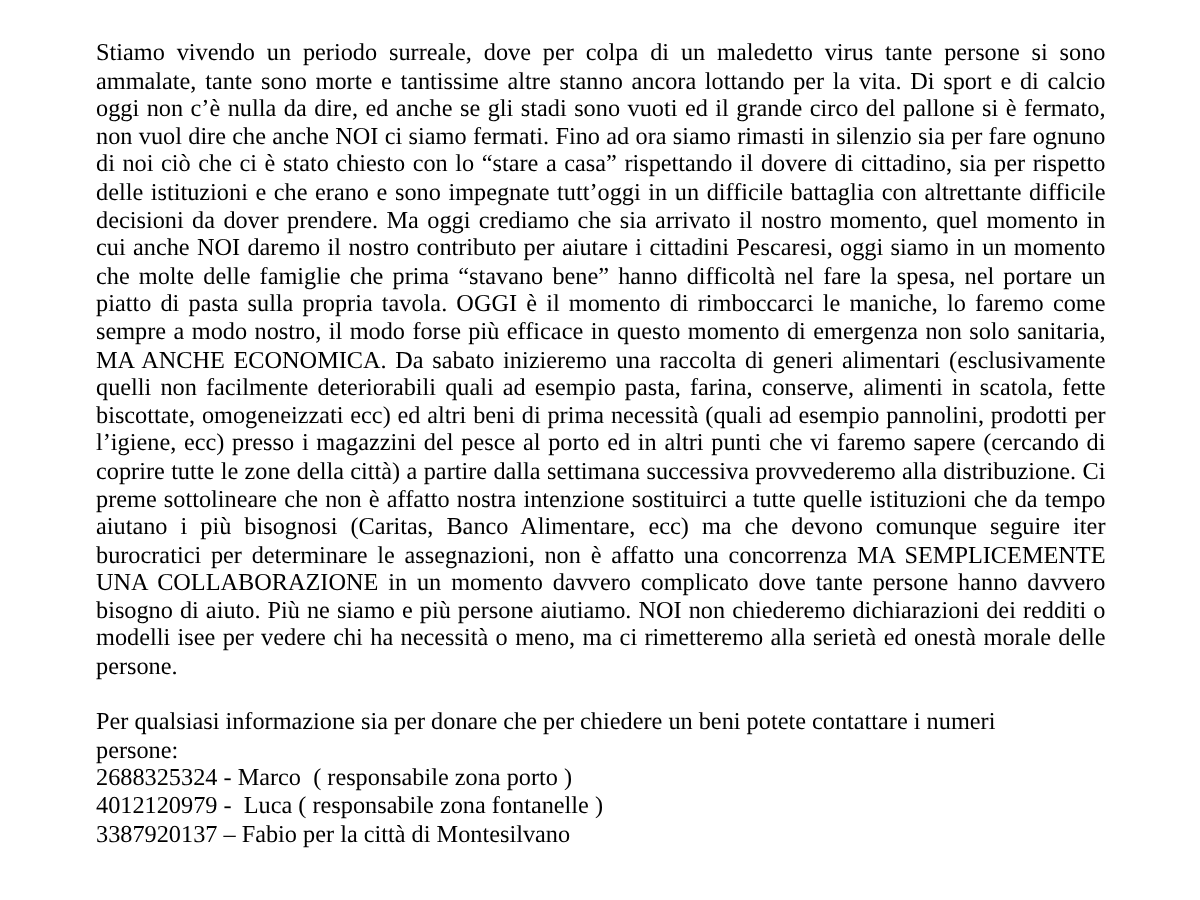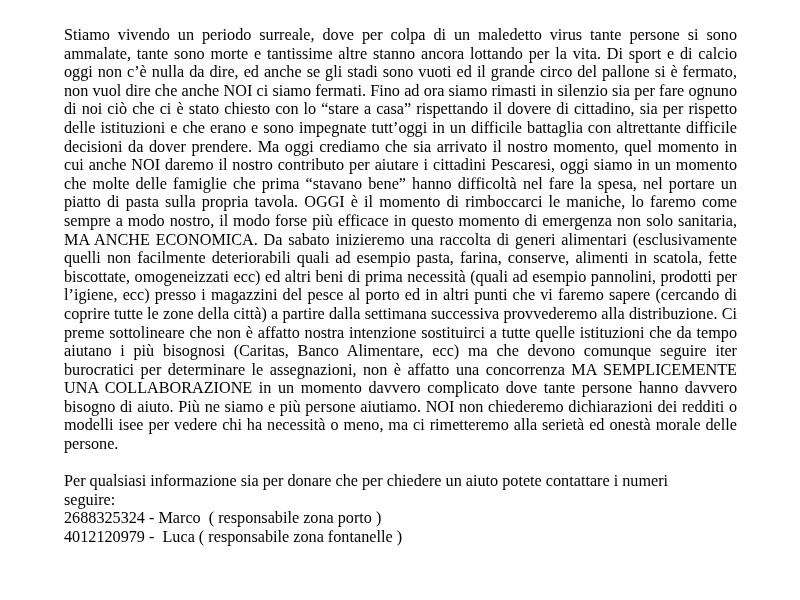--- a/index.html
+++ b/index.html
@@ -59,20 +59,21 @@
 <body>
 
 <div class="page">
   <div class="doc-body">
 
     <p class="para justified">Stiamo vivendo un periodo surreale, dove per colpa di un maledetto virus tante persone si sono ammalate, tante sono morte e tantissime altre stanno ancora lottando per la vita. Di sport e di calcio oggi non c’è nulla da dire, ed anche se gli stadi sono vuoti ed il grande circo del pallone si è fermato, non vuol dire che anche NOI ci siamo fermati. Fino ad ora siamo rimasti in silenzio sia per fare ognuno di noi ciò che ci è stato chiesto con lo “stare a casa” rispettando il dovere di cittadino, sia per rispetto delle istituzioni e che erano e sono impegnate tutt’oggi in un difficile battaglia con altrettante difficile decisioni da dover prendere. Ma oggi crediamo che sia arrivato il nostro momento, quel momento in cui anche NOI daremo il nostro contributo per aiutare i cittadini Pescaresi, oggi siamo in un momento che molte delle famiglie che prima “stavano bene” hanno difficoltà nel fare la spesa, nel portare un piatto di pasta sulla propria tavola. OGGI è il momento di rimboccarci le maniche, lo faremo come sempre a modo nostro, il modo forse più efficace in questo momento di emergenza non solo sanitaria, MA ANCHE ECONOMICA. Da sabato inizieremo una raccolta di generi alimentari (esclusivamente quelli non facilmente deteriorabili quali ad esempio pasta, farina, conserve, alimenti in scatola, fette biscottate, omogeneizzati ecc) ed altri beni di prima necessità (quali ad esempio pannolini, prodotti per l’igiene, ecc) presso i magazzini del pesce al porto ed in altri punti che vi faremo sapere (cercando di coprire tutte le zone della città) a partire dalla settimana successiva provvederemo alla distribuzione. Ci preme sottolineare che non è affatto nostra intenzione sostituirci a tutte quelle istituzioni che da tempo aiutano i più bisognosi (Caritas, Banco Alimentare, ecc) ma che devono comunque seguire iter burocratici per determinare le assegnazioni, non è affatto una concorrenza MA SEMPLICEMENTE UNA COLLABORAZIONE in un momento davvero complicato dove tante persone hanno davvero bisogno di aiuto. Più ne siamo e più persone aiutiamo. NOI non chiederemo dichiarazioni dei redditi o modelli isee per vedere chi ha necessità o meno, ma ci rimetteremo alla serietà ed onestà morale delle persone.</p>
 
     <div class="spacer-line"></div>
 
     <div class="contact-block">
-      <div class="contact-line contact-intro">Per qualsiasi informazione sia per donare che per chiedere un aiuto potete contattare i numeri</div>
-      <div class="contact-line contact-intro">seguire:</div>
+      <div class="contact-line contact-intro">Per qualsiasi informazione sia per donare che per chiedere un beni potete contattare i numeri</div>
+      <div class="contact-line contact-intro">persone:</div>
       <div class="contact-line">2688325324 - Marco  ( responsabile zona porto )</div>
       <div class="contact-line">4012120979 -  Luca ( responsabile zona fontanelle )</div>
+      <div class="contact-line">3387920137 – Fabio per la città di Montesilvano</div>
     </div>
 
   </div>
 </div>
 
 </body></html>

